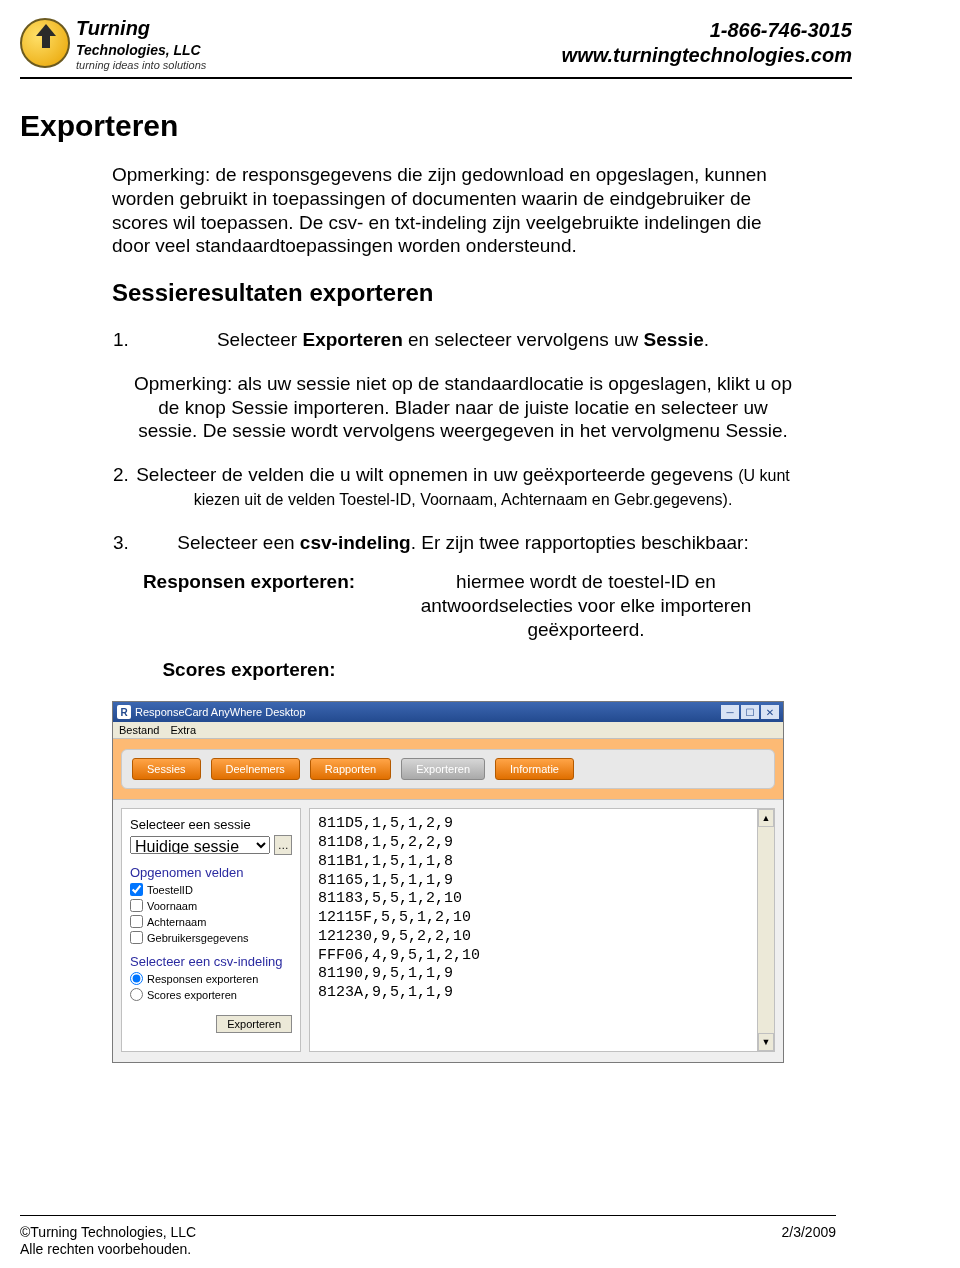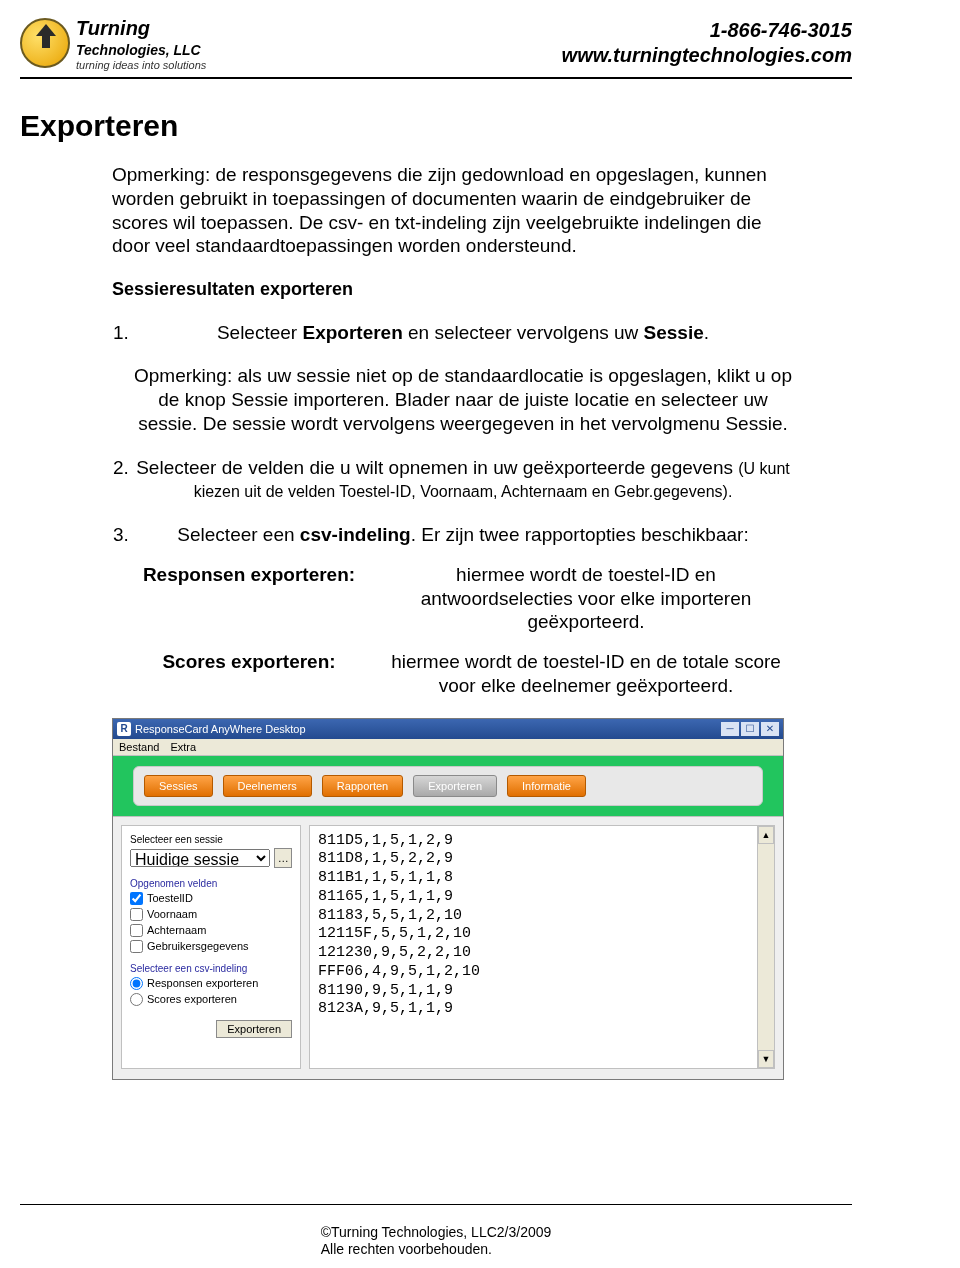--- a/index.html
+++ b/index.html
@@ -87,21 +87,21 @@
   .body-text {
     margin-left: 92px;
     margin-right: 60px;
     font-size: 19px;
     line-height: 1.25;
   }
   .body-text p { margin: 0 0 20px 0; }
   .section-sub {
     font-weight: bold;
     margin: 0 0 20px 0;
-    font-size: 18px;
+    font-size: 24px;
   }
   ol.steps {
     margin: 0;
     padding-left: 22px;
   }
   ol.steps > li {
     margin-bottom: 20px;
     text-align: center;
   }
   ol.steps .inner-note {
@@ -156,22 +156,22 @@
     font-size: 10px;
     cursor: pointer;
   }
   .menu-bar {
     background: #ece9d8;
     padding: 2px 6px;
     border-bottom: 1px solid #c0c0c0;
   }
   .menu-bar span { margin-right: 8px; cursor: pointer; }
   .toolbar-wrap {
-    background: #22c55e;
-    padding: 10px 20px;
+    background: #fdba74;
+    padding: 10px 8px;
     border-bottom: 1px solid #c0c0c0;
   }
   .toolbar-inner {
     background: #e8e8e8;
     border: 1px solid #c9c9c9;
     border-radius: 6px;
     padding: 8px 10px;
     display: flex;
     gap: 10px;
   }
@@ -196,21 +196,21 @@
     gap: 8px;
   }
   .left-panel {
     width: 180px;
     background: #fff;
     border: 1px solid #c0c0c0;
     padding: 8px;
     box-sizing: border-box;
   }
   .left-panel .lbl {
-    font-size: 10px;
+    font-size: 13px;
     margin-bottom: 3px;
     color: #2a2aa0;
   }
   .left-panel .lbl.black { color: #000; }
   .left-panel .blockgap { margin-top: 10px; }
   select.sess {
     width: 100%;
     font-size: 16px;
     height: 18px;
   }
@@ -271,26 +271,26 @@
   .scroll-arrow {
     height: 16px;
     display: flex; align-items: center; justify-content: center;
     border: 1px solid #c0c0c0;
     background: #ece9d8;
     font-size: 9px;
     cursor: pointer;
   }
   .footer {
     position: absolute;
-    left: 20px; right: 20px;
+    left: 20px; right: 36px;
     bottom: 10px;
     border-top: 1px solid #000;
-    padding-top: 19px;
-    display: flex;
-    justify-content: center;
+    padding-top: 8px;
+    display: flex;
+    justify-content: space-between;
     font-size: 14px;
   }
   .footer-left { line-height: 1.2; }
 </style>
 </head>
 <body>
 
 <div class="page">
 
   <div class="header-bar">
@@ -325,21 +325,20 @@
       <li>
         <span>Selecteer de velden die u wilt opnemen in uw geëxporteerde gegevens </span><span class="smaller">(U kunt kiezen uit de velden Toestel-ID, Voornaam, Achternaam en Gebr.gegevens).</span>
       </li>
       <li>
         <span>Selecteer een </span><b>csv-indeling</b><span>. Er zijn twee rapportopties beschikbaar:</span>
 
         <div class="def-table">
           <div class="def-label">Responsen exporteren:</div>
           <div>hiermee wordt de toestel-ID en antwoordselecties voor elke importeren geëxporteerd.</div>
           <div class="def-label">Scores exporteren:</div>
-          <div>hiermee wordt de toestel-ID en de totale score voor elke deelnemer geëxporteerd.</div>
         </div>
       </li>
     </ol>
   </div>
 
   <div class="app-window">
     <div class="title-bar">
       <div class="title-bar-left">
         <span class="title-icon">R</span>
         <span>ResponseCard AnyWhere Desktop</span>

